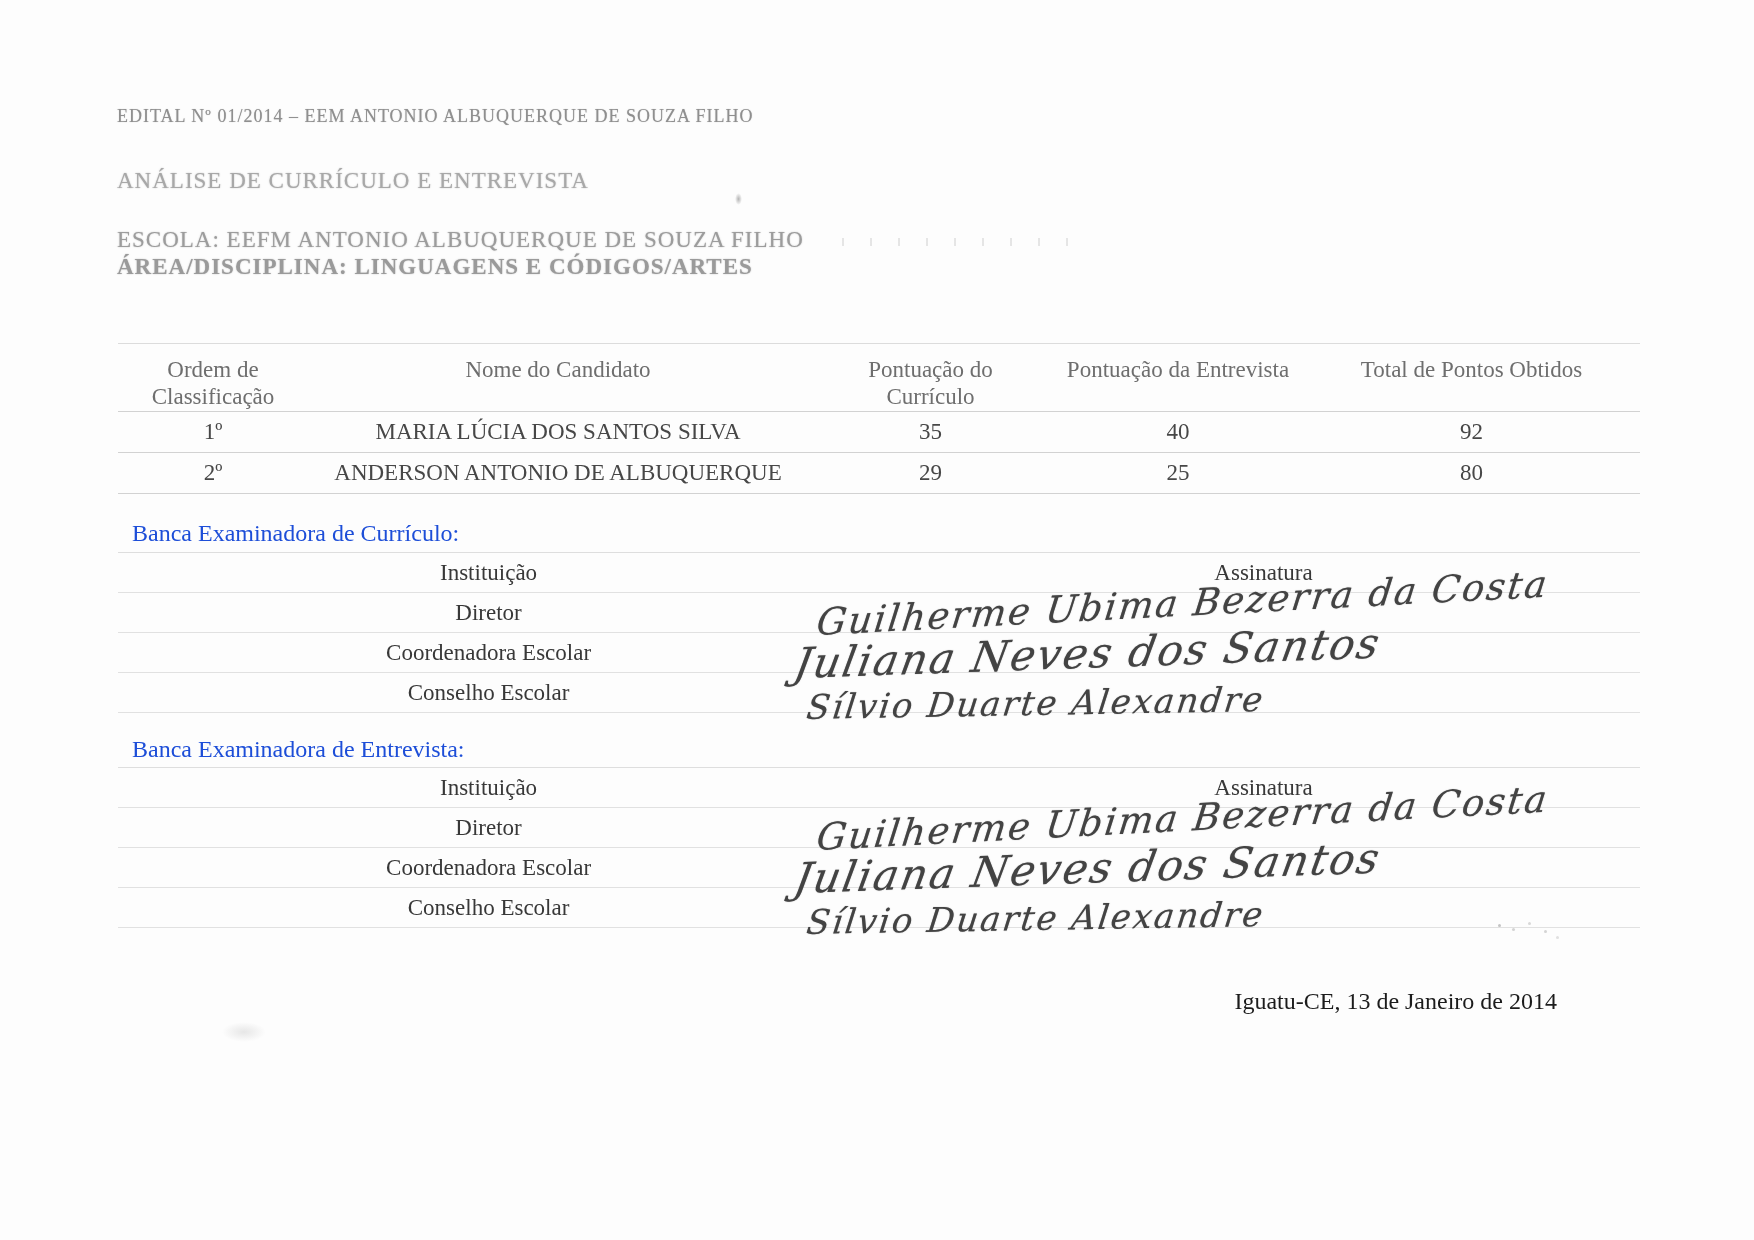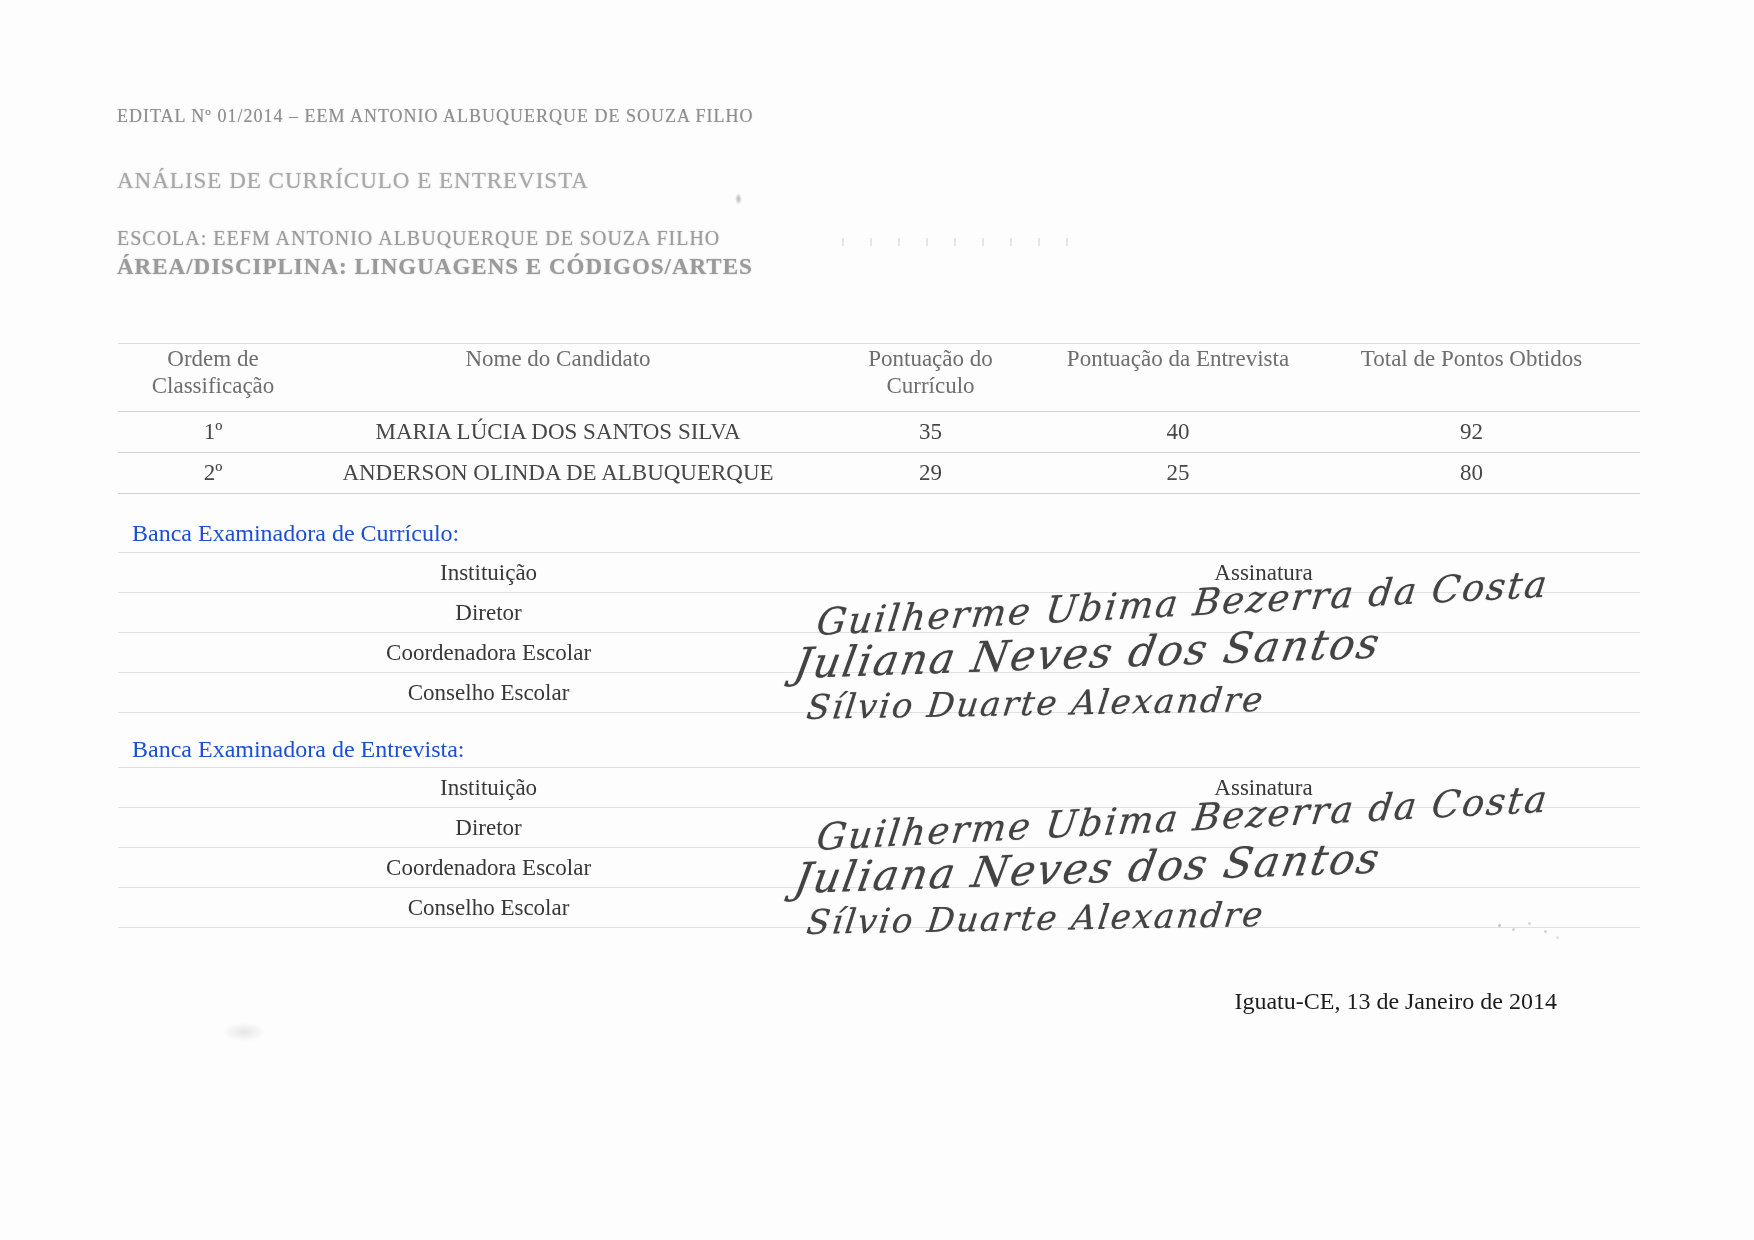--- a/index.html
+++ b/index.html
@@ -8,27 +8,27 @@
     width:1754px;height:1240px;
     background:#fdfdfd;
     font-family:"Liberation Serif","DejaVu Serif",serif;
     overflow:hidden;
     margin:0 auto;
   }
   
   .h-line{position:absolute;left:117px;white-space:nowrap;letter-spacing:1px;}
   .h1{top:106px;font-size:18px;color:#8f8f8f;text-shadow:0 0 1px rgba(160,160,160,.7);}
   .h2{top:168px;font-size:23px;color:#a8a8a8;text-shadow:0 0 1.5px rgba(175,175,175,.8);}
-  .h3{top:227px;font-size:20px;color:#9c9c9c;text-shadow:0 0 1.5px rgba(170,170,170,.8);}
+  .h3{top:227px;font-size:23px;color:#9c9c9c;text-shadow:0 0 1.5px rgba(170,170,170,.8);}
   .h4{top:254px;font-size:23px;color:#9a9a9a;text-shadow:0 0 1.5px rgba(170,170,170,.8);font-weight:bold;}
 
   
   .results-table{position:absolute;left:118px;top:343px;width:1522px;}
   .rt-head{display:flex;border-top:1px solid #dcdcdc;border-bottom:1px solid #d2d2d2;
-           height:69px;box-sizing:border-box;padding-top:1px;color:#6e6e6e;font-size:23px;}
+           height:69px;box-sizing:border-box;padding-top:12px;color:#6e6e6e;font-size:23px;}
   .rt-head .td{line-height:27px;}
   .rt-row{display:flex;height:40px;align-items:center;border-bottom:1px solid #d2d2d2;
           color:#474747;font-size:23px;}
   .td{text-align:center;box-sizing:border-box;}
   .c1{width:190px;} .c2{width:500px;} .c3{width:245px;} .c4{width:250px;} .c5{width:337px;}
   .hdr-narrow{display:inline-block;max-width:165px;}
   .hdr-narrow3{display:inline-block;max-width:150px;}
 
   
   .banca-title{position:absolute;left:132px;font-size:24px;color:#1d4ed8;white-space:nowrap;}
@@ -88,21 +88,21 @@
     </div>
     <div class="rt-row">
       <div class="td c1">1º</div>
       <div class="td c2">MARIA LÚCIA DOS SANTOS SILVA</div>
       <div class="td c3">35</div>
       <div class="td c4">40</div>
       <div class="td c5">92</div>
     </div>
     <div class="rt-row">
       <div class="td c1">2º</div>
-      <div class="td c2">ANDERSON OLINDA DE ALBUQUERQUE</div>
+      <div class="td c2">ANDERSON ANTONIO DE ALBUQUERQUE</div>
       <div class="td c3">29</div>
       <div class="td c4">25</div>
       <div class="td c5">80</div>
     </div>
   </div>
 
   <div class="banca-title bt1">Banca Examinadora de Currículo:</div>
   <div class="banca-table bta">
     <div class="b-row">
       <div class="b-left">Instituição</div>

